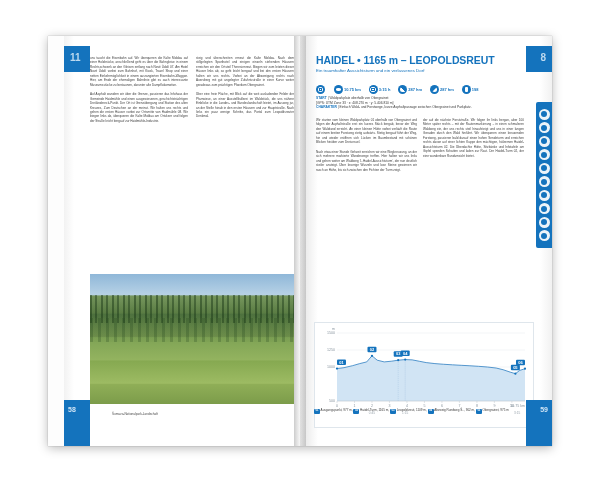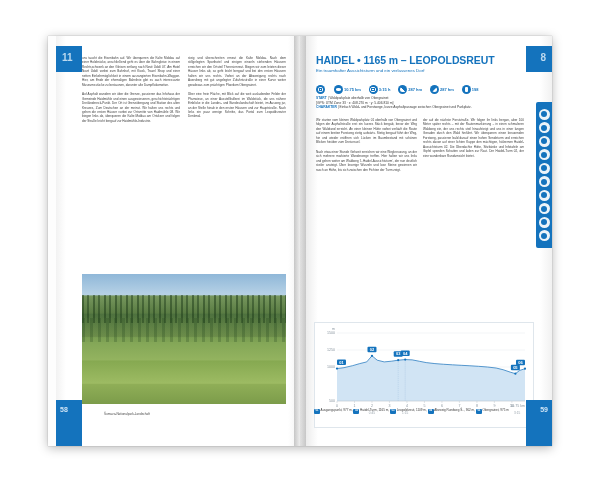--- a/index.html
+++ b/index.html
@@ -5,21 +5,21 @@
   html,body{margin:0;padding:0;background:#ffffff;}
   body{width:600px;height:490px;overflow:hidden;font-family:"Liberation Sans",sans-serif;}
 
   .page{position:relative;width:600px;height:490px;background:#ffffff;}
 
   
   .spread{position:absolute;left:48px;top:36px;width:504px;height:410px;
           background:#fdfdfd;
           box-shadow:0 2px 10px rgba(0,0,0,.28), 0 0 1px rgba(0,0,0,.35);}
   .leaf{position:absolute;top:0;height:100%;background:#ffffff;overflow:hidden;}
-  .leaf-left{left:8px;width:252px;
+  .leaf-left{left:16px;width:252px;
       background:linear-gradient(to right,#f2f2f2 0px,#ffffff 10px,#ffffff 232px,#e6e6e6 252px);padding-left:44px;}
   .leaf-right{left:252px;width:252px;
       background:linear-gradient(to left,#f1f1f1 0px,#ffffff 12px,#ffffff 234px,#e3e3e3 252px);}
   .gutter{position:absolute;left:246px;top:0;width:12px;height:100%;
       background:linear-gradient(to right,rgba(0,0,0,.20),rgba(0,0,0,.03) 45%,rgba(0,0,0,.02) 55%,rgba(0,0,0,.16));
       pointer-events:none;z-index:6;}
 
   
   .tab-blue{position:absolute;background:#1473bd;color:#cfe4f5;font-weight:bold;}
   .tab-tl{left:0;top:10px;width:26px;height:26px;}

